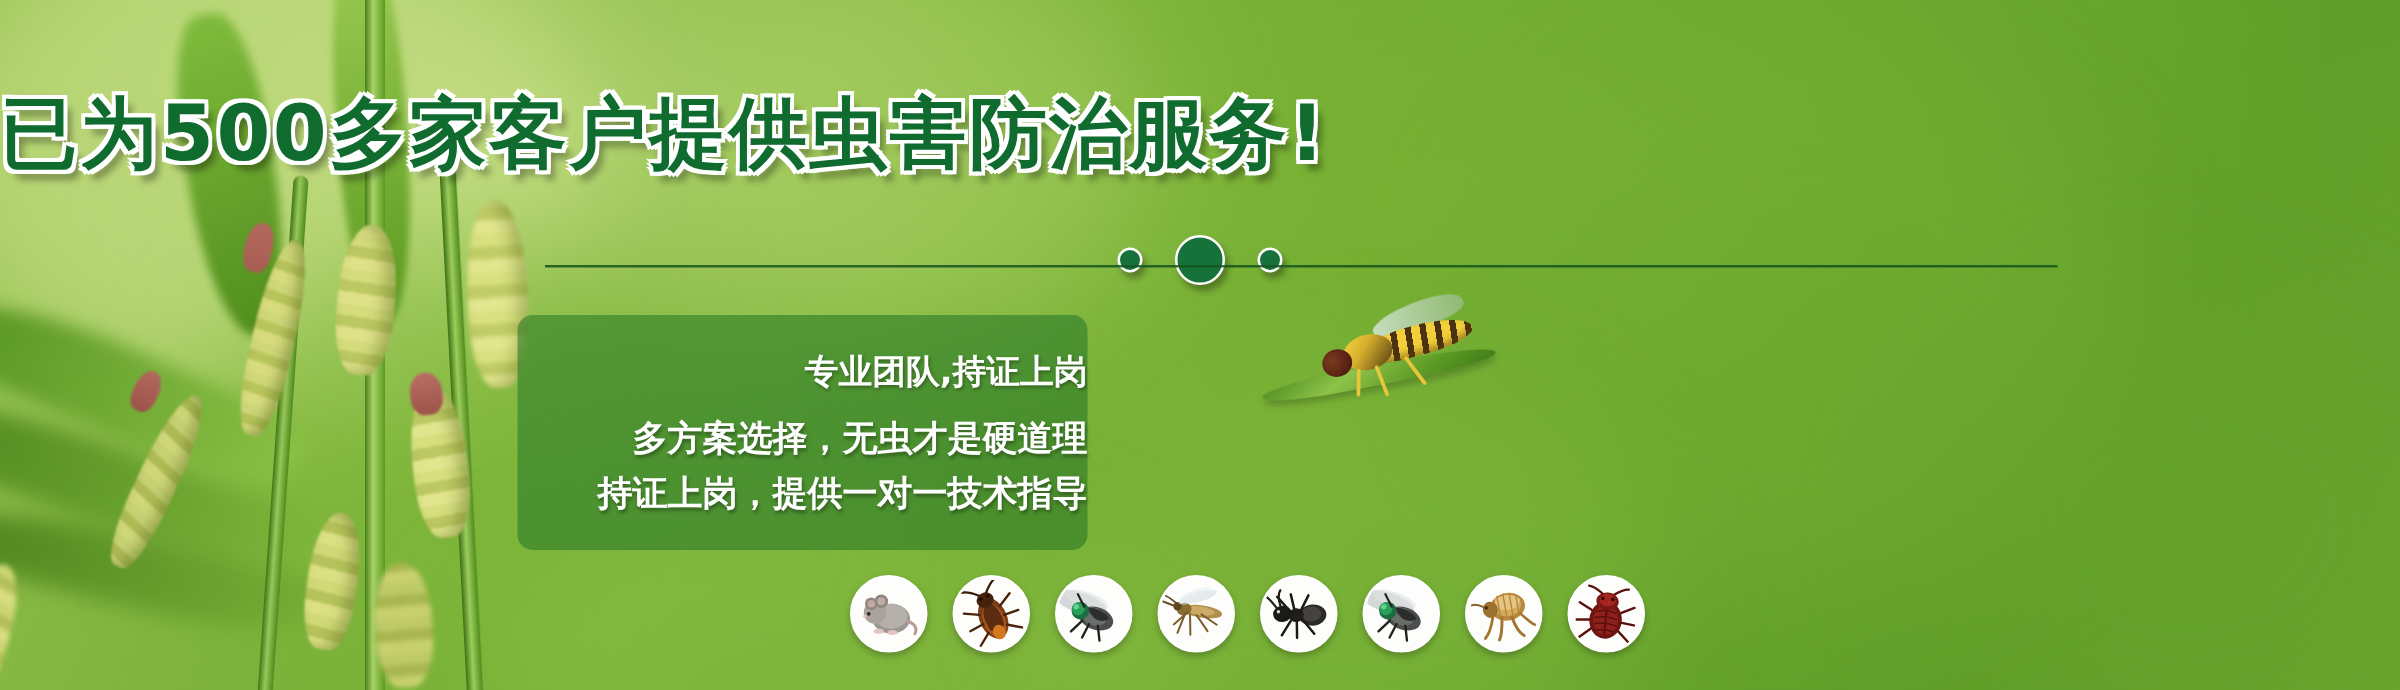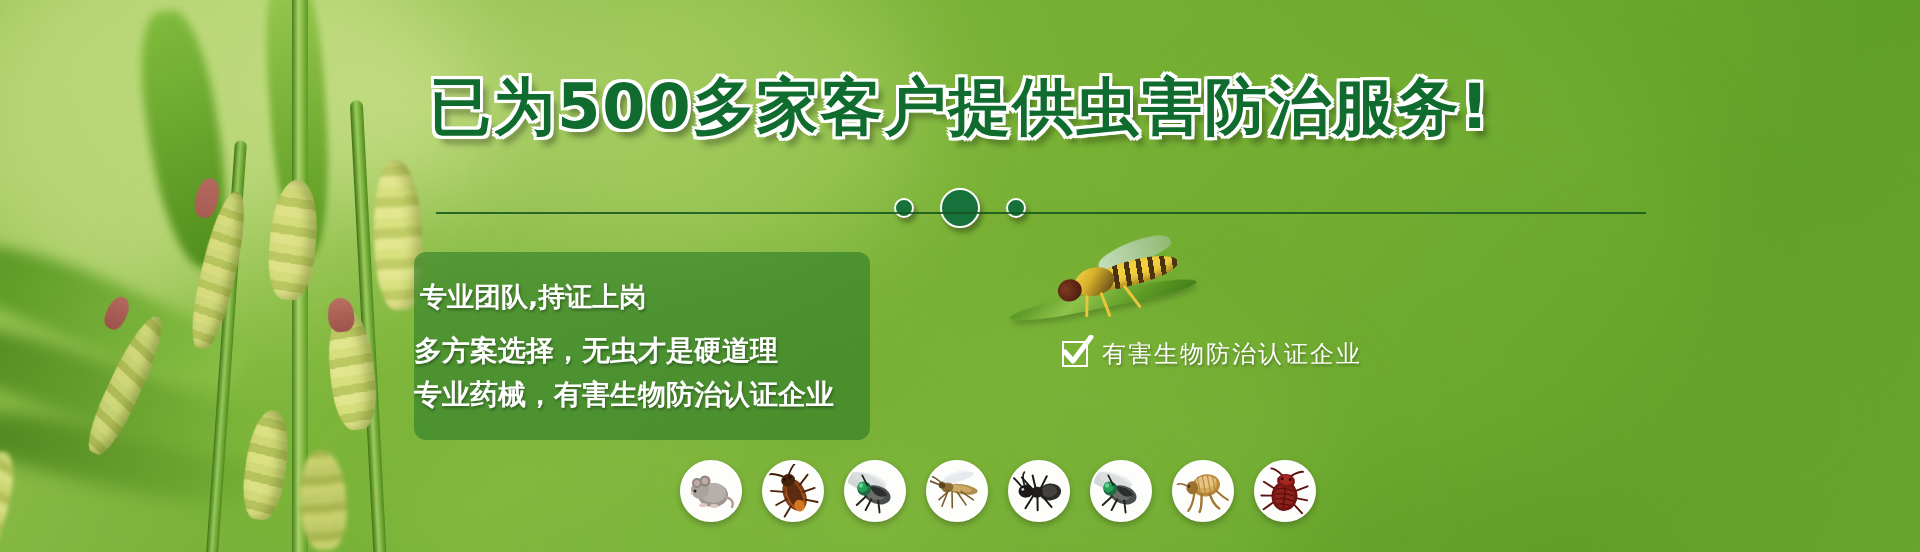--- a/index.html
+++ b/index.html
@@ -69,21 +69,21 @@
     border-radius: 48% 48% 40% 40%;
     filter: blur(.7px);
   }
 
   
   .headline {
     position: absolute;
     left: 0;
     right: 0;
     top: 76px;
-    text-align: center;
+    text-align: left;
     font-size: 62px;
     line-height: 1;
     letter-spacing: 2px;
     font-weight: bold;
     white-space: nowrap;
     color: #0f6b2e;
     text-shadow:
       -3px -3px 0 #ffffff,  3px -3px 0 #ffffff,
       -3px  3px 0 #ffffff,  3px  3px 0 #ffffff,
       -3px  0   0 #ffffff,  3px  0   0 #ffffff,
@@ -126,21 +126,21 @@
     border-radius: 12px;
     background: linear-gradient(160deg, rgba(50,128,40,.62) 0%, rgba(56,132,44,.72) 50%, rgba(46,120,36,.62) 100%);
     display: flex;
     flex-direction: column;
     justify-content: center;
     gap: 6px;
   }
   .panel-line {
     color: #ffffff;
     font-weight: bold;
-    text-align: left;
+    text-align: right;
     white-space: nowrap;
     font-family: "DejaVu Sans", "Liberation Sans", sans-serif;
     text-shadow: 1px 2px 3px rgba(0,0,0,.35);
   }
   .panel-line.l1 { font-size: 27px; letter-spacing: 0px; padding-left: 6px; }
   .panel-line.l2 { font-size: 28px; letter-spacing: 0px; margin-top: 11px; }
   .panel-line.l3 { font-size: 28px; letter-spacing: 0px; }
 
   
   .rule {
@@ -343,45 +343,37 @@
     <span class="dot dot-sm"></span>
     <span class="dot dot-lg"></span>
     <span class="dot dot-sm"></span>
   </div>
 
   <div class="rule"></div>
 
   <div class="panel">
     <div class="panel-line l1">专业团队,持证上岗</div>
     <div class="panel-line l2">多方案选择，无虫才是硬道理</div>
-    <div class="panel-line l3">专业药械，有害生物防治认证企业</div>
+    <div class="panel-line l3">持证上岗，提供一对一技术指导</div>
   </div>
 
   <div class="fly-wrap">
     <div class="fly-stem"></div>
     <div class="fly-body">
       <div class="fly-wing"></div>
       <div class="fly-abd"></div>
       <div class="fly-thorax"></div>
       <div class="fly-head"></div>
       <div class="fly-leg" style="left:20px;top:26px;height:22px;transform:rotate(16deg);"></div>
       <div class="fly-leg" style="left:34px;top:27px;height:26px;transform:rotate(-6deg);"></div>
       <div class="fly-leg" style="left:58px;top:26px;height:28px;transform:rotate(-22deg);"></div>
     </div>
   </div>
 
   <div class="checks">
-    <div class="check-row">
-      <span class="check-box">
-        <svg width="34" height="34" viewBox="0 0 34 34" aria-hidden="true">
-          <path d="M4 17 L12 26 L30 2" fill="none" stroke="#ffffff" stroke-width="5" stroke-linecap="round" stroke-linejoin="round"></path>
-        </svg>
-      </span>
-      <span class="check-text">有害生物防治认证企业</span>
-    </div>
   </div>
 
   <div class="pests">
 
     <div class="pest">
       <svg width="54" height="54" viewBox="0 0 54 54">
         <ellipse cx="29" cy="31" rx="15" ry="12" fill="#9c9791"></ellipse>
         <ellipse cx="29" cy="29" rx="13" ry="10" fill="#b5b0a9"></ellipse>
         <circle cx="16" cy="26" r="9" fill="#a8a39c"></circle>
         <circle cx="13" cy="19" r="5" fill="#8d8781"></circle>

